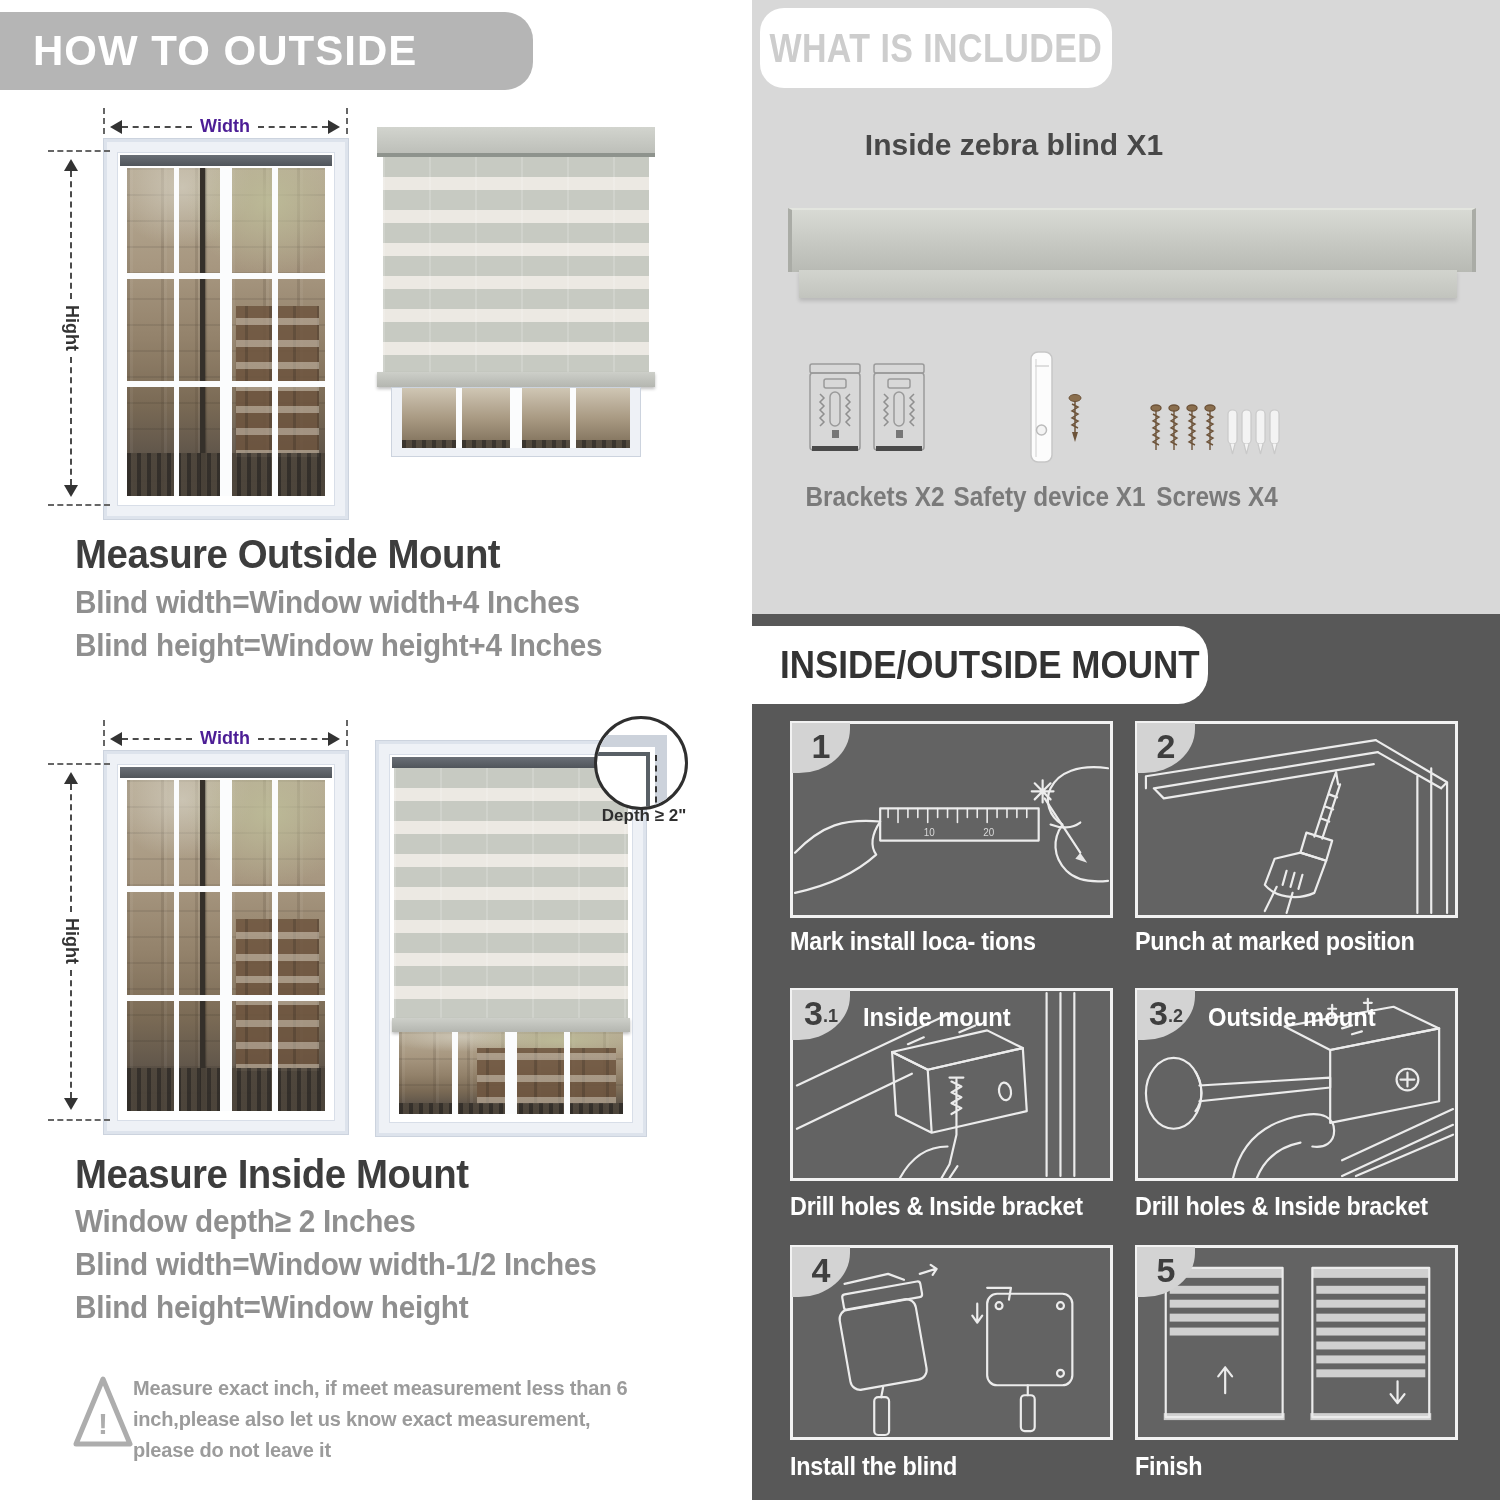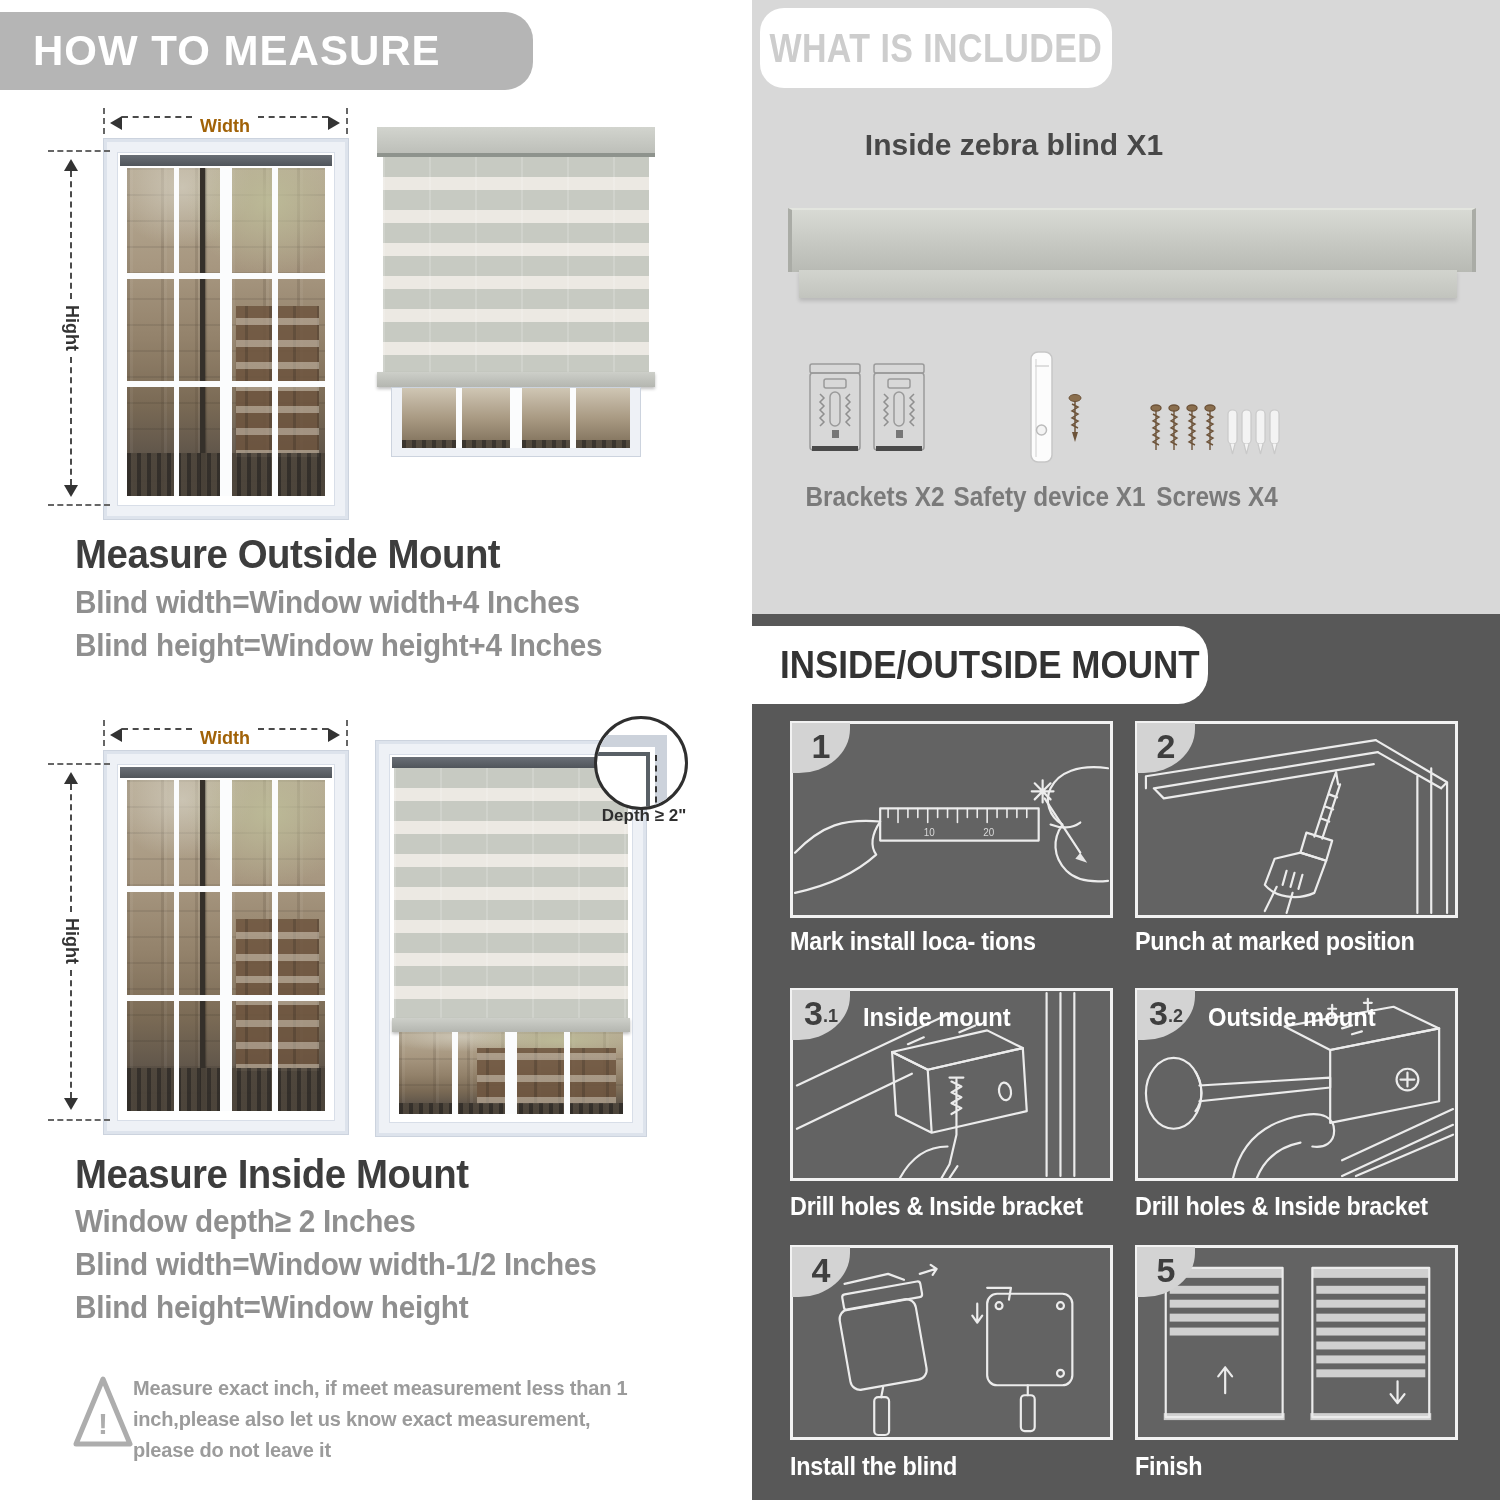--- a/index.html
+++ b/index.html
@@ -44,21 +44,21 @@
     linear-gradient(180deg, rgba(0,0,0,0) calc(33% - 3px), #fbfcfd calc(33% - 3px), #fbfcfd calc(33% + 3px),
       rgba(0,0,0,0) calc(33% + 3px), rgba(0,0,0,0) calc(66% - 3px), #fbfcfd calc(66% - 3px), #fbfcfd calc(66% + 3px),
       rgba(0,0,0,0) calc(66% + 3px));}
   .muntins-v{position:absolute;inset:0;background:
     linear-gradient(90deg, rgba(0,0,0,0) calc(25% - 3px), #fbfcfd calc(25% - 3px), #fbfcfd calc(25% + 3px),
       rgba(0,0,0,0) calc(25% + 3px), rgba(0,0,0,0) calc(50% - 6px), #fbfcfd calc(50% - 6px), #fbfcfd calc(50% + 6px),
       rgba(0,0,0,0) calc(50% + 6px), rgba(0,0,0,0) calc(75% - 3px), #fbfcfd calc(75% - 3px), #fbfcfd calc(75% + 3px),
       rgba(0,0,0,0) calc(75% + 3px));}
 
   
-  .h-arrow{display:flex;color:#a16207;}
+  .h-arrow{display:flex;align-items:center;color:#4c1d95;}
   .h-arrow .dash{flex:1;border-top:2px dashed #4a4a4a;height:0;}
   .h-arrow .lbl{padding:0 8px;font-size:18px;font-weight:bold;white-space:nowrap;}
   .tri-l{width:0;height:0;border:7px solid rgba(0,0,0,0);border-right:12px solid #333;}
   .tri-r{width:0;height:0;border:7px solid rgba(0,0,0,0);border-left:12px solid #333;}
   .v-arrow{display:flex;flex-direction:column;align-items:center;color:#333;}
   .v-arrow .dash{flex:1;border-left:2px dashed #4a4a4a;width:0;}
   .v-arrow .lbl{padding:6px 0;font-size:18px;font-weight:bold;writing-mode:vertical-rl;white-space:nowrap;}
   .tri-u{width:0;height:0;border:7px solid rgba(0,0,0,0);border-bottom:12px solid #333;}
   .tri-d{width:0;height:0;border:7px solid rgba(0,0,0,0);border-top:12px solid #333;}
   .tick-v{border-left:2px dashed #666;width:0;}
@@ -121,21 +121,21 @@
   
   .micon .mln{stroke:#9a9a9a;stroke-width:1.5;fill:none;}
   .warn-tri{stroke:#adadad;stroke-width:5;fill:none;stroke-linejoin:round;}
 </style>
 </head>
 <body>
 
 <div class="page">
 
   <div class="abs how-header">
-    <span>HOW TO MEASURE</span>
+    <span>HOW TO OUTSIDE</span>
   </div>
 
   <div class="abs h-arrow" style="left:103px;top:116px;width:244px;">
     <div class="tri-l"></div>
     <div class="dash"></div>
     <div class="lbl">Width</div>
     <div class="dash"></div>
     <div class="tri-r"></div>
   </div>
   <div class="abs tick-v" style="left:103px;top:108px;height:36px;"></div>
@@ -234,21 +234,21 @@
 
   <div class="abs sec-title" style="left:75px;top:1152px;">Measure Inside Mount</div>
   <div class="abs sec-line" style="left:75px;top:1203px;">Window depth≥ 2 Inches</div>
   <div class="abs sec-line" style="left:75px;top:1246px;">Blind width=Window width-1/2 Inches</div>
   <div class="abs sec-line" style="left:75px;top:1289px;">Blind height=Window height</div>
 
   <svg class="abs" style="left:72px;top:1372px;" width="62" height="80" viewBox="0 0 62 80">
     <path class="warn-tri" d="M31,7 L58,72 L4,72 Z"></path>
     <text x="31" y="62" text-anchor="middle" font-size="30" font-weight="bold" fill="#adadad">!</text>
   </svg>
-  <div class="abs warn-text" style="left:133px;top:1373px;width:520px;">Measure exact inch, if meet measurement less than 1 inch,please also let us know exact measurement, please do not leave it</div>
+  <div class="abs warn-text" style="left:133px;top:1373px;width:520px;">Measure exact inch, if meet measurement less than 6 inch,please also let us know exact measurement, please do not leave it</div>
 
   <div class="abs panel-light">
     <div class="included-header">
       <span>WHAT IS INCLUDED</span>
     </div>
     <div class="product-label">Inside zebra blind X1</div>
 
     <div class="bar-main"></div>
     <div class="bar-sub"></div>
 

